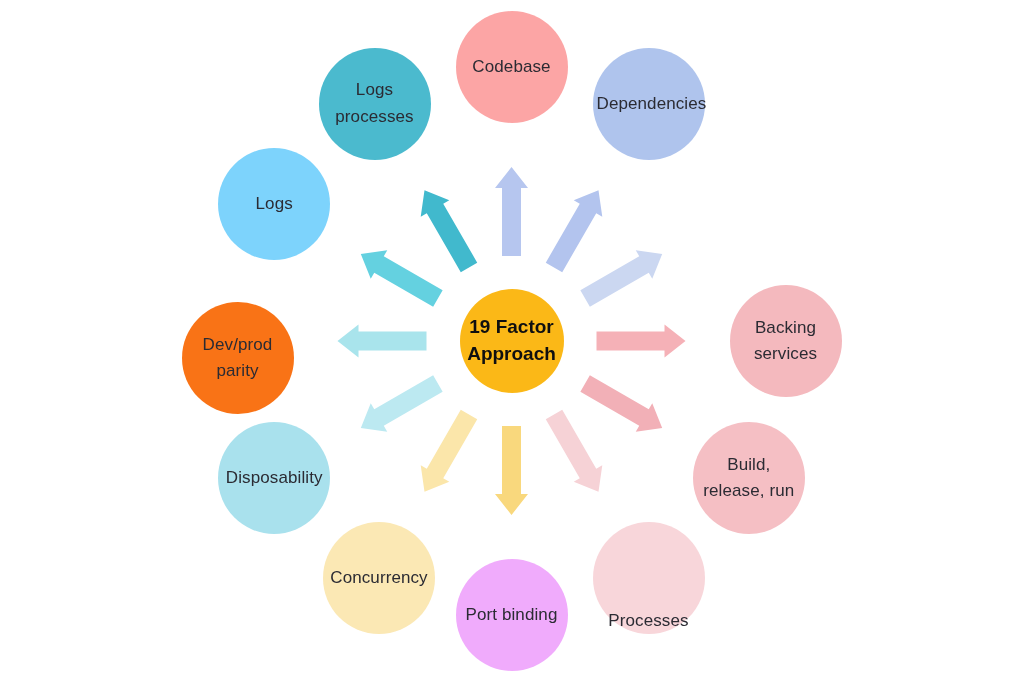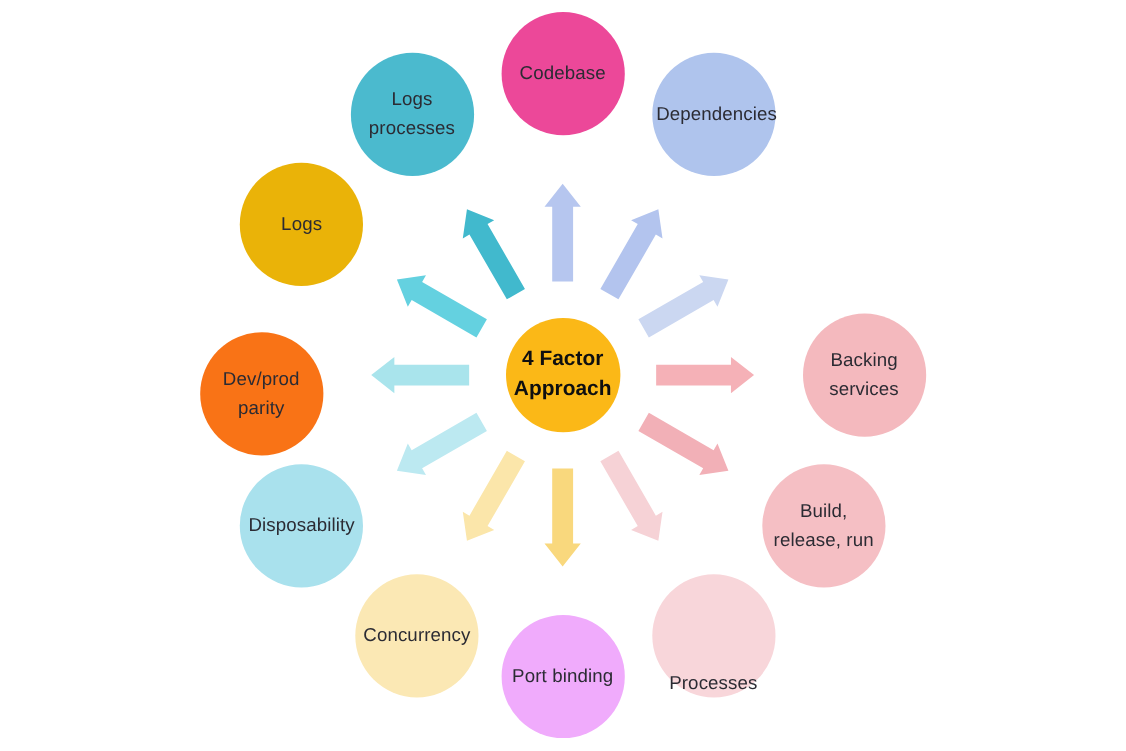--- a/index.html
+++ b/index.html
@@ -70,21 +70,21 @@
     <path d="M502 256 L502 188 L495 188 L511.5 167 L528 188 L521 188 L521 256 Z" fill="#F2B0B7" transform="rotate(120 511.5 341)"></path>
     <path d="M502 256 L502 188 L495 188 L511.5 167 L528 188 L521 188 L521 256 Z" fill="#F6D2D6" transform="rotate(150 511.5 341)"></path>
     <path d="M502 256 L502 188 L495 188 L511.5 167 L528 188 L521 188 L521 256 Z" fill="#F9D87D" transform="rotate(180 511.5 341)"></path>
     <path d="M502 256 L502 188 L495 188 L511.5 167 L528 188 L521 188 L521 256 Z" fill="#FBE6AA" transform="rotate(210 511.5 341)"></path>
     <path d="M502 256 L502 188 L495 188 L511.5 167 L528 188 L521 188 L521 256 Z" fill="#BCE9F1" transform="rotate(240 511.5 341)"></path>
     <path d="M502 256 L502 188 L495 188 L511.5 167 L528 188 L521 188 L521 256 Z" fill="#A9E4EC" transform="rotate(270 511.5 341)"></path>
     <path d="M502 256 L502 188 L495 188 L511.5 167 L528 188 L521 188 L521 256 Z" fill="#64D1E0" transform="rotate(300 511.5 341)"></path>
     <path d="M502 256 L502 188 L495 188 L511.5 167 L528 188 L521 188 L521 256 Z" fill="#41B9CD" transform="rotate(330 511.5 341)"></path>
   </svg>
 
-  <div class="node" style="left: 455.5px; top: 11px; background: #ec4899;">
+  <div class="node" style="left: 455.5px; top: 11px; background: #fca5a5;">
       <span class="node-label">Codebase</span>
     </div>
   <div class="node" style="left: 592.5px; top: 47.709px; background: rgb(175, 196, 237);">
       <span class="node-label">Dependencies</span>
     </div>
   <div class="node" style="left: 729.5px; top: 285px; background: rgb(244, 185, 190); align-items: center;">
       <span class="node-label">Backing services</span>
     </div>
   <div class="node" style="left: 692.791px; top: 422px; background: rgb(245, 191, 196);">
       <span class="node-label">Build, release, run</span>
@@ -97,24 +97,24 @@
     </div>
   <div class="node" style="left: 323px; top: 522.291px; background: rgb(251, 232, 180);">
       <span class="node-label">Concurrency</span>
     </div>
   <div class="node" style="left: 218.209px; top: 422px; background: rgb(169, 225, 237);">
       <span class="node-label">Disposability</span>
     </div>
   <div class="node" style="left: 181.5px; top: 302px; background: #f97316; text-align: center;">
       <span class="node-label">Dev/prod parity</span>
     </div>
-  <div class="node" style="left: 218.209px; top: 148px; background: #eab308;">
+  <div class="node" style="left: 218.209px; top: 148px; background: #7dd3fc;">
       <span class="node-label">Logs</span>
     </div>
   <div class="node" style="left: 318.5px; top: 47.709px; background: rgb(75, 186, 206);">
       <span class="node-label">Logs processes</span>
     </div>
 
   <div class="center-circle" style="background: rgb(251, 184, 23);">
-    <span class="center-label" style="color: rgb(15, 15, 16);">4 Factor Approach</span>
+    <span class="center-label" style="color: rgb(15, 15, 16);">19 Factor Approach</span>
   </div>
 
 </div>
 
 </body></html>

